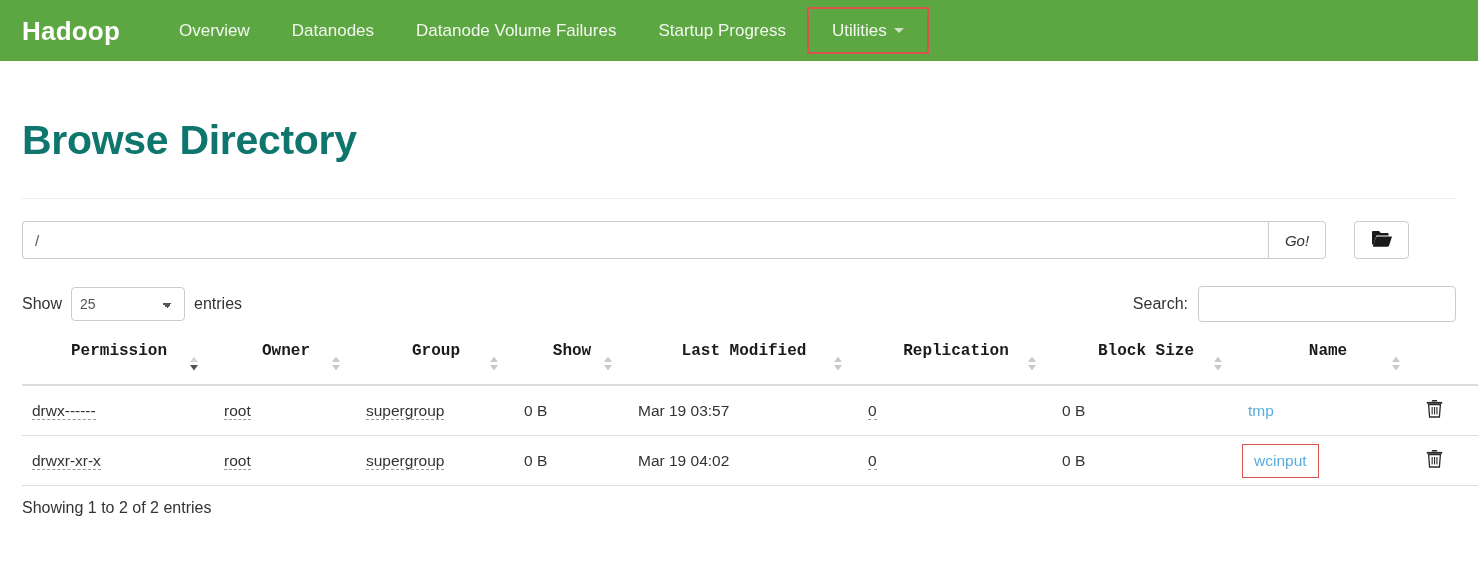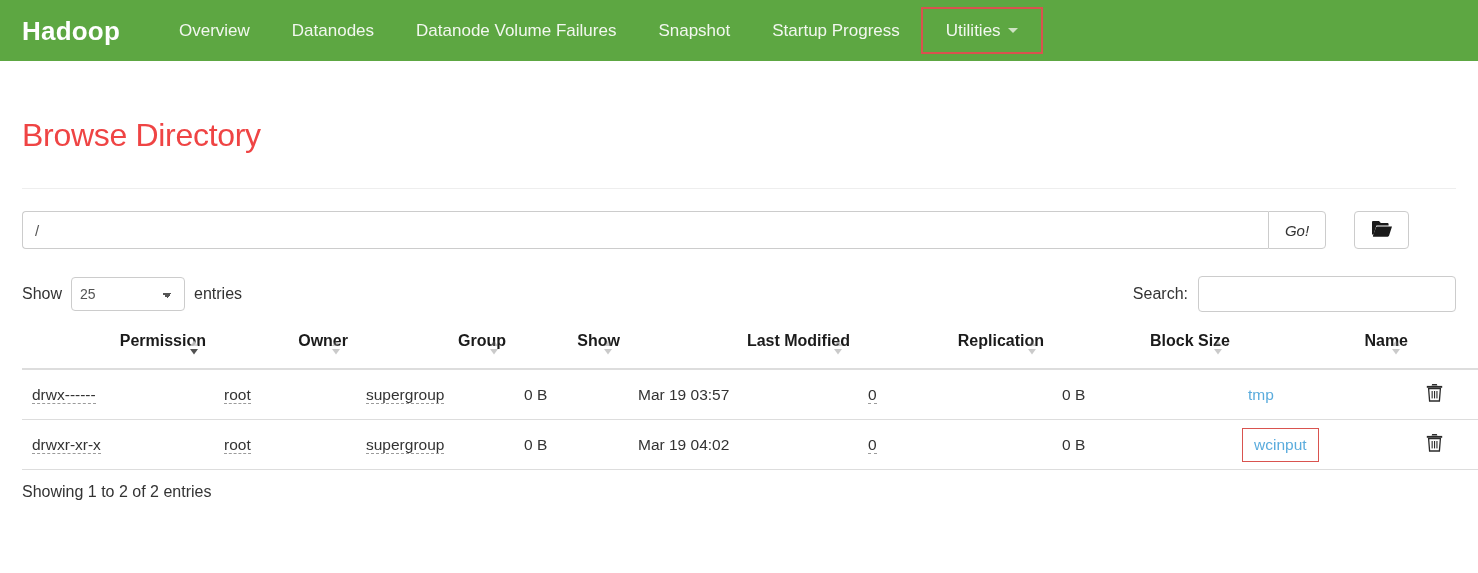--- a/index.html
+++ b/index.html
@@ -56,23 +56,23 @@
     border-right: 5px solid transparent;
     border-top: 5px solid #cfe3c4;
   }
 
   
   .container {
     padding: 0 22px;
     max-width: 1478px;
   }
   .page-title {
-    font-size: 32px;
-    font-weight: normal;
-    color: #ef4444;
+    font-size: 41px;
+    font-weight: bold;
+    color: #0f766e;
     margin: 57px 0 0 0;
     line-height: 1.1;
     letter-spacing: -0.3px;
   }
   .title-rule {
     border: 0;
     border-top: 1px solid #eeeeee;
     margin: 35px 0 0 0;
   }
 
@@ -184,30 +184,31 @@
   }
 
   
   table.files {
     width: 100%;
     border-collapse: collapse;
     margin-top: 11px;
     table-layout: fixed;
   }
   table.files th {
-    text-align: right;
+    text-align: center;
     font-size: 16px;
     font-weight: bold;
     color: #1b1b1b;
-    padding: 9px 8px 18px 10px;
+    padding: 9px 8px 24px 10px;
     border-bottom: 2px solid #dddddd;
     white-space: nowrap;
     position: relative;
     cursor: pointer;
     vertical-align: bottom;
+    font-family: Liberation Mono, monospace;
   }
   table.files td {
     font-size: 15.5px;
     color: #333333;
     padding: 13px 8px 13px 10px;
     border-bottom: 1px solid #dddddd;
     white-space: nowrap;
     vertical-align: middle;
   }
   table.files tr:last-child td { border-bottom: 1px solid #dddddd; }
@@ -307,23 +308,20 @@
   <div class="brand">Hadoop</div>
   <div class="nav-items">
     <div class="nav-item">
       <span>Overview</span>
     </div>
     <div class="nav-item">
       <span>Datanodes</span>
     </div>
     <div class="nav-item">
       <span>Datanode Volume Failures</span>
-    </div>
-    <div class="nav-item">
-      <span>Snapshot</span>
     </div>
     <div class="nav-item">
       <span>Startup Progress</span>
     </div>
     <div class="nav-item annotated">
       <span>Utilities</span>
       <span class="caret"></span>
     </div>
   </div>
 </div>

